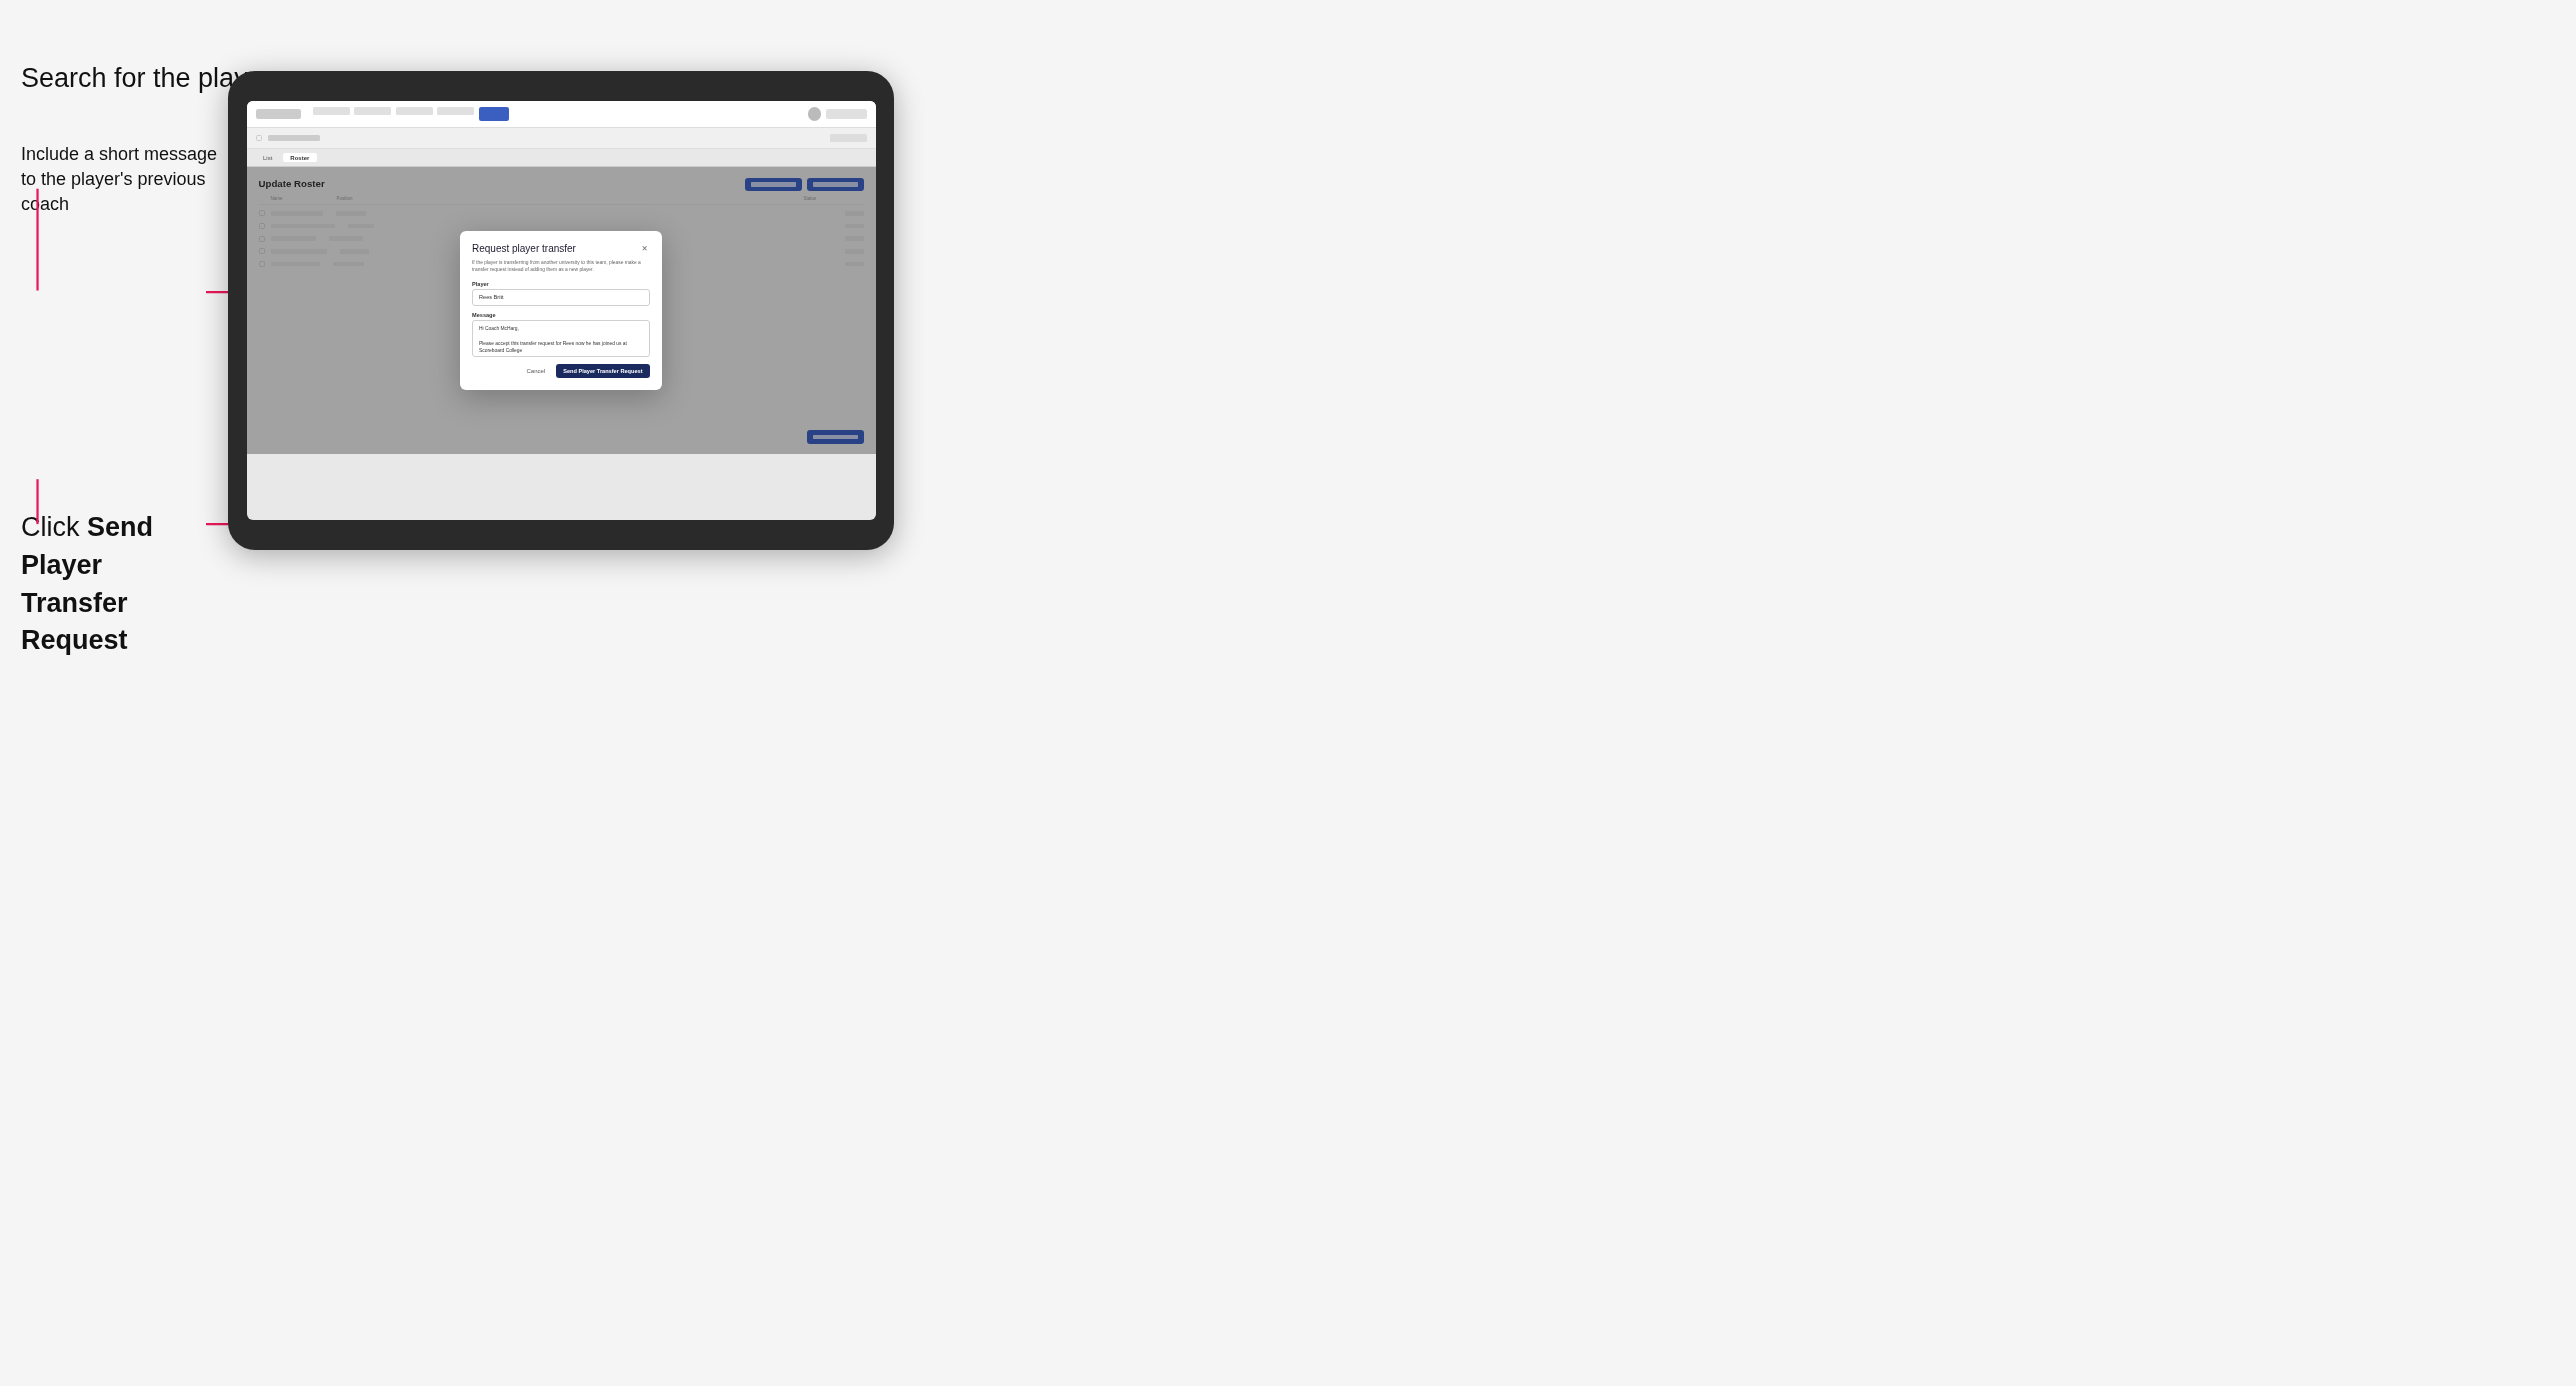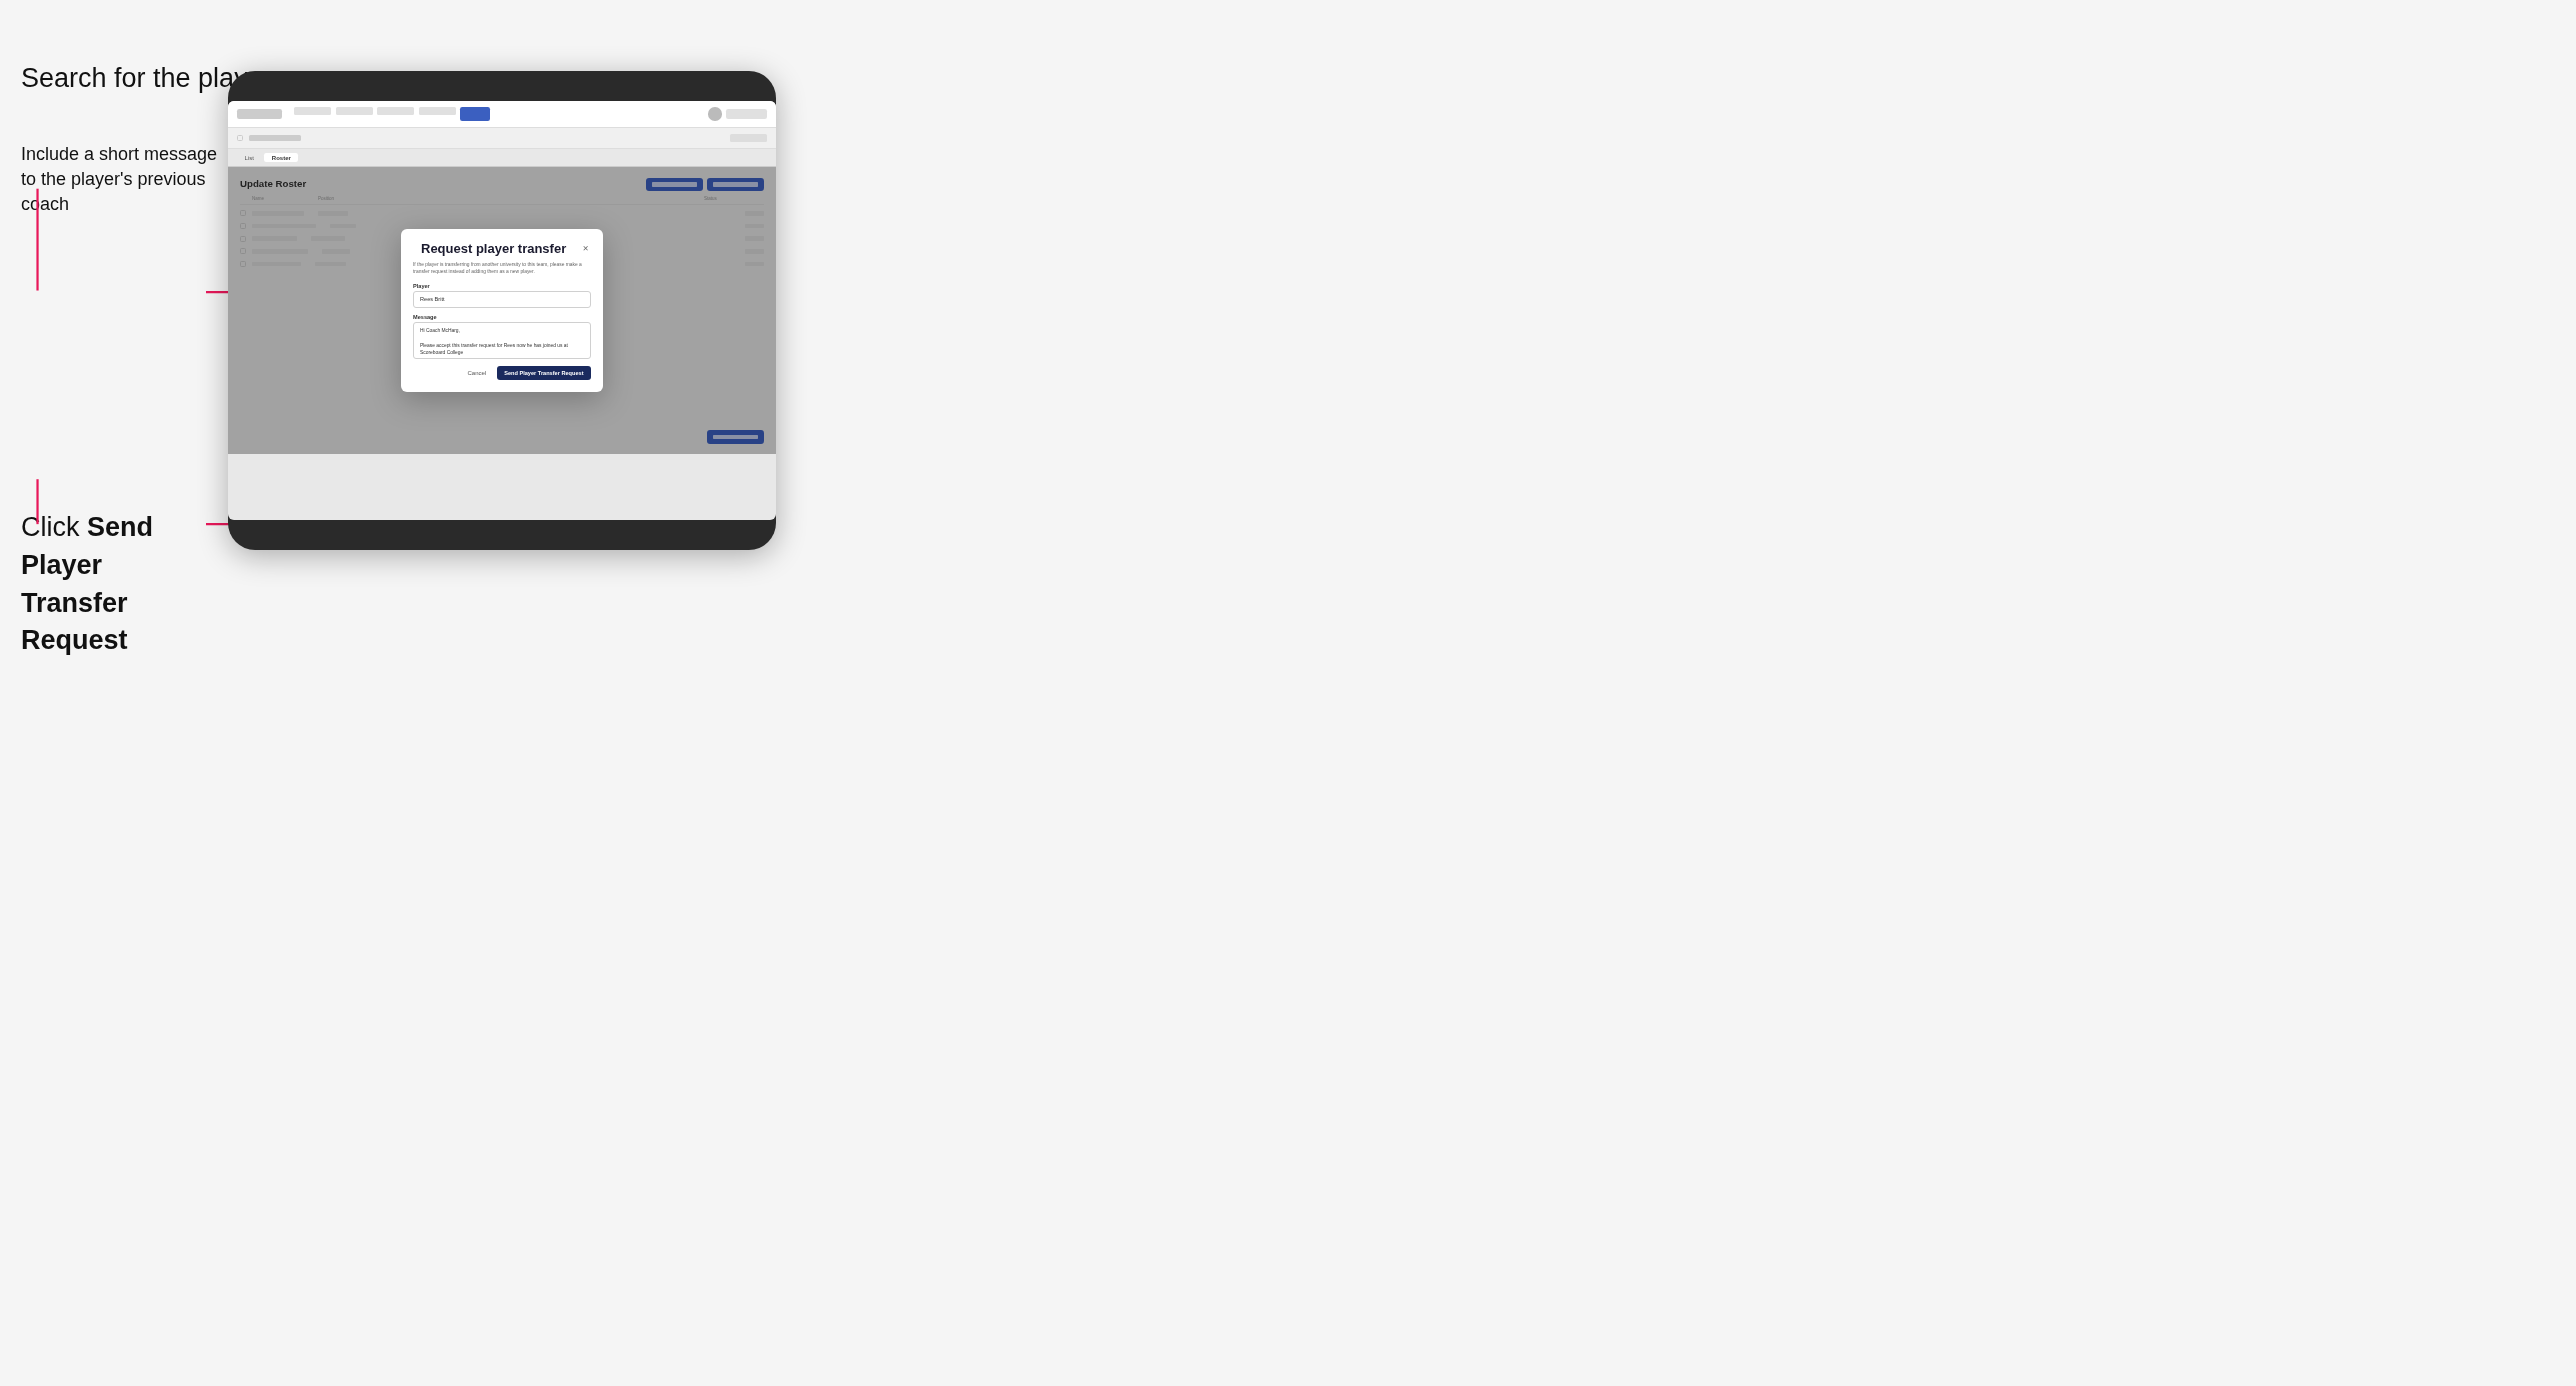--- a/index.html
+++ b/index.html
@@ -44,21 +44,21 @@
 
     .annotation-click strong {
       font-weight: 700;
     }
 
     
     .tablet-outer {
       position: absolute;
       left: 228px;
       top: 71px;
-      width: 548px;
+      width: 666px;
       height: 479px;
       background: #2a2a2a;
       border-radius: 27px;
       box-shadow: 0 6px 30px rgba(0,0,0,0.3);
       display: flex;
       align-items: center;
       justify-content: center;
     }
 
     .tablet-inner {
@@ -291,24 +291,23 @@
     }
 
     .modal-title-bar {
       display: flex;
       justify-content: space-between;
       align-items: center;
       margin-bottom: 4.5px;
     }
 
     .modal-title {
-      font-size: 13px;
-      font-weight: 700;
+      font-size: 10px;
+      font-weight: 400;
       color: #1a1a2e;
-      margin-left: 8px;
     }
 
     .modal-close {
       width: 10.5px;
       height: 10.5px;
       display: flex;
       align-items: center;
       justify-content: center;
       cursor: pointer;
       color: #666;

